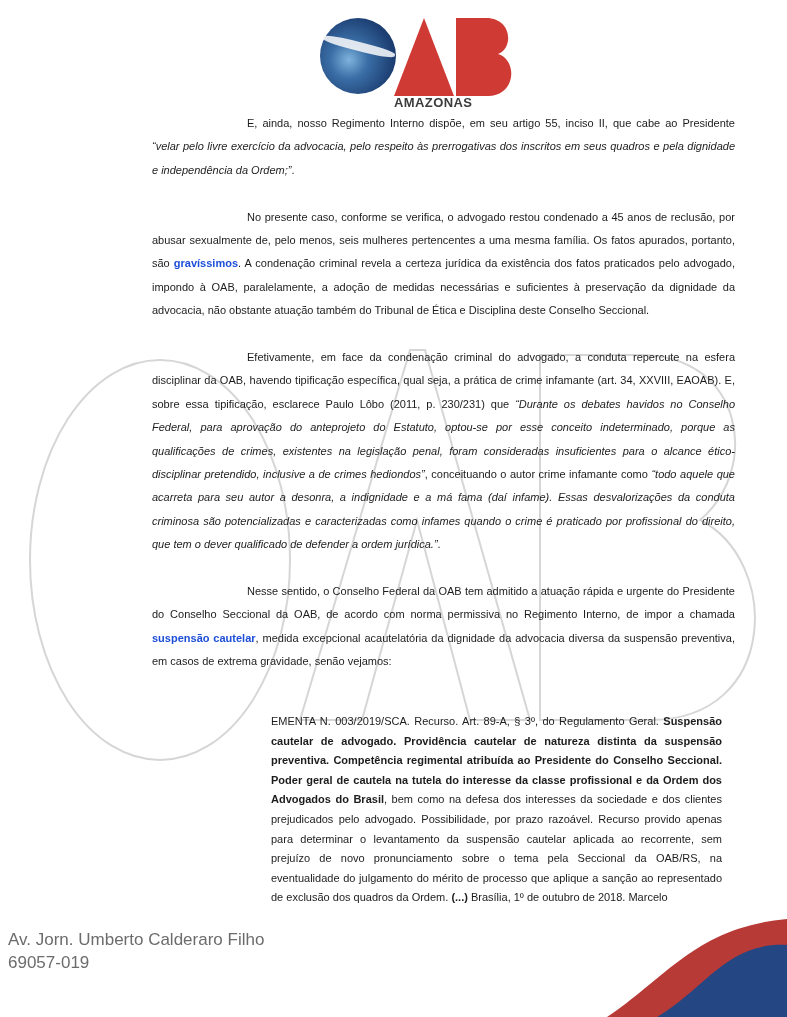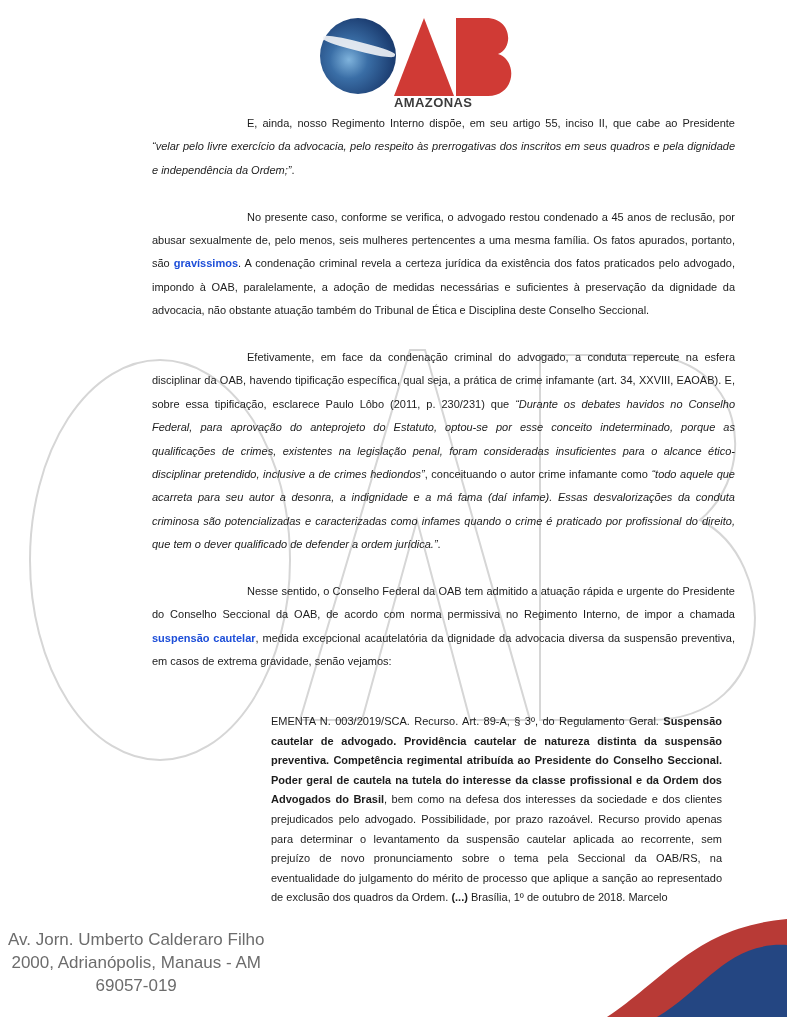--- a/index.html
+++ b/index.html
@@ -16,21 +16,21 @@
     font-size:13px; letter-spacing:.4px; color:#3c3c3c; }
   .content { position:absolute; left:152px; top:112px; width:583px; z-index:1;
     font-size:11px; line-height:23.4px; text-align:justify; }
   .content p { margin:0; }
   .content p.para { text-indent:95px; margin-bottom:23.4px; }
   .content i { font-style:italic; }
   .content b { font-weight:700; color:#1d4ed8; }
   .quote { position:absolute; left:271px; top:712px; width:451px; z-index:1;
     font-size:11px; line-height:19.6px; text-align:justify; }
   .footer-address { position:absolute; left:8px; top:928px; font-family:"Liberation Sans",sans-serif;
-    font-size:17px; line-height:23px; color:#6c6c6c; font-weight:300;text-align:center; }
+    font-size:17px; line-height:23px; color:#6c6c6c; font-weight:300; }
   .footer-wave { position:absolute; right:0; bottom:0; width:200px; height:110px; }
 </style>
 </head>
 <body>
 
 <svg class="watermark" viewBox="0 0 787 1017">
   <g fill="none" stroke="#d6d6d6" stroke-width="2">
     <ellipse cx="160" cy="560" rx="130" ry="200"></ellipse>
     <path d="M300 720 L410 350 L425 350 L530 720 L470 720 L417 520 L362 720 Z"></path>
     <path d="M540 355 L640 355 C745 355 760 470 700 520 C780 560 780 720 650 720 L540 720 Z"></path>
@@ -51,20 +51,19 @@
   <p class="para"><span>E, ainda, nosso Regimento Interno dispõe, em seu artigo 55, inciso II, que cabe ao Presidente </span><i>“velar pelo livre exercício da advocacia, pelo respeito às prerrogativas dos inscritos em seus quadros e pela dignidade e independência da Ordem;”</i><span>.</span></p>
   <p class="para"><span>No presente caso, conforme se verifica, o advogado restou condenado a 45 anos de reclusão, por abusar sexualmente de, pelo menos, seis mulheres pertencentes a uma mesma família. Os fatos apurados, portanto, são </span><b>gravíssimos</b><span>. A condenação criminal revela a certeza jurídica da existência dos fatos praticados pelo advogado, impondo à OAB, paralelamente, a adoção de medidas necessárias e suficientes à preservação da dignidade da advocacia, não obstante atuação também do Tribunal de Ética e Disciplina deste Conselho Seccional.</span></p>
   <p class="para"><span>Efetivamente, em face da condenação criminal do advogado, a conduta repercute na esfera disciplinar da OAB, havendo tipificação específica, qual seja, a prática de crime infamante (art. 34, XXVIII, EAOAB). E, sobre essa tipificação, esclarece Paulo Lôbo (2011, p. 230/231) que </span><i>“Durante os debates havidos no Conselho Federal, para aprovação do anteprojeto do Estatuto, optou-se por esse conceito indeterminado, porque as qualificações de crimes, existentes na legislação penal, foram consideradas insuficientes para o alcance ético-disciplinar pretendido, inclusive a de crimes hediondos”</i><span>, conceituando o autor crime infamante como </span><i>“todo aquele que acarreta para seu autor a desonra, a indignidade e a má fama (daí infame). Essas desvalorizações da conduta criminosa são potencializadas e caracterizadas como infames quando o crime é praticado por profissional do direito, que tem o dever qualificado de defender a ordem jurídica.”</i><span>.</span></p>
   <p class="para"><span>Nesse sentido, o Conselho Federal da OAB tem admitido a atuação rápida e urgente do Presidente do Conselho Seccional da OAB, de acordo com norma permissiva no Regimento Interno, de impor a chamada </span><b>suspensão cautelar</b><span>, medida excepcional acautelatória da dignidade da advocacia diversa da suspensão preventiva, em casos de extrema gravidade, senão vejamos:</span></p>
 </div>
 
 <div class="quote"><span>EMENTA N. 003/2019/SCA. Recurso. Art. 89-A, § 3º, do Regulamento Geral. </span><b>Suspensão cautelar de advogado. Providência cautelar de natureza distinta da suspensão preventiva. Competência regimental atribuída ao Presidente do Conselho Seccional. Poder geral de cautela na tutela do interesse da classe profissional e da Ordem dos Advogados do Brasil</b><span>, bem como na defesa dos interesses da sociedade e dos clientes prejudicados pelo advogado. Possibilidade, por prazo razoável. Recurso provido apenas para determinar o levantamento da suspensão cautelar aplicada ao recorrente, sem prejuízo de novo pronunciamento sobre o tema pela Seccional da OAB/RS, na eventualidade do julgamento do mérito de processo que aplique a sanção ao representado de exclusão dos quadros da Ordem. </span><b>(...)</b><span> Brasília, 1º de outubro de 2018. Marcelo</span></div>
 
 <div class="footer-address">
   <div>Av. Jorn. Umberto Calderaro Filho</div>
-  <div>2000, Adrianópolis, Manaus - AM</div>
   <div>69057-019</div>
 </div>
 
 <svg class="footer-wave" viewBox="0 0 200 110">
   <path d="M20 110 C80 70 110 20 200 12 L200 110 Z" fill="#b83a36"></path>
   <path d="M70 110 C120 80 140 35 200 38 L200 110 Z" fill="#244682"></path>
 </svg>
 
 </body></html>

